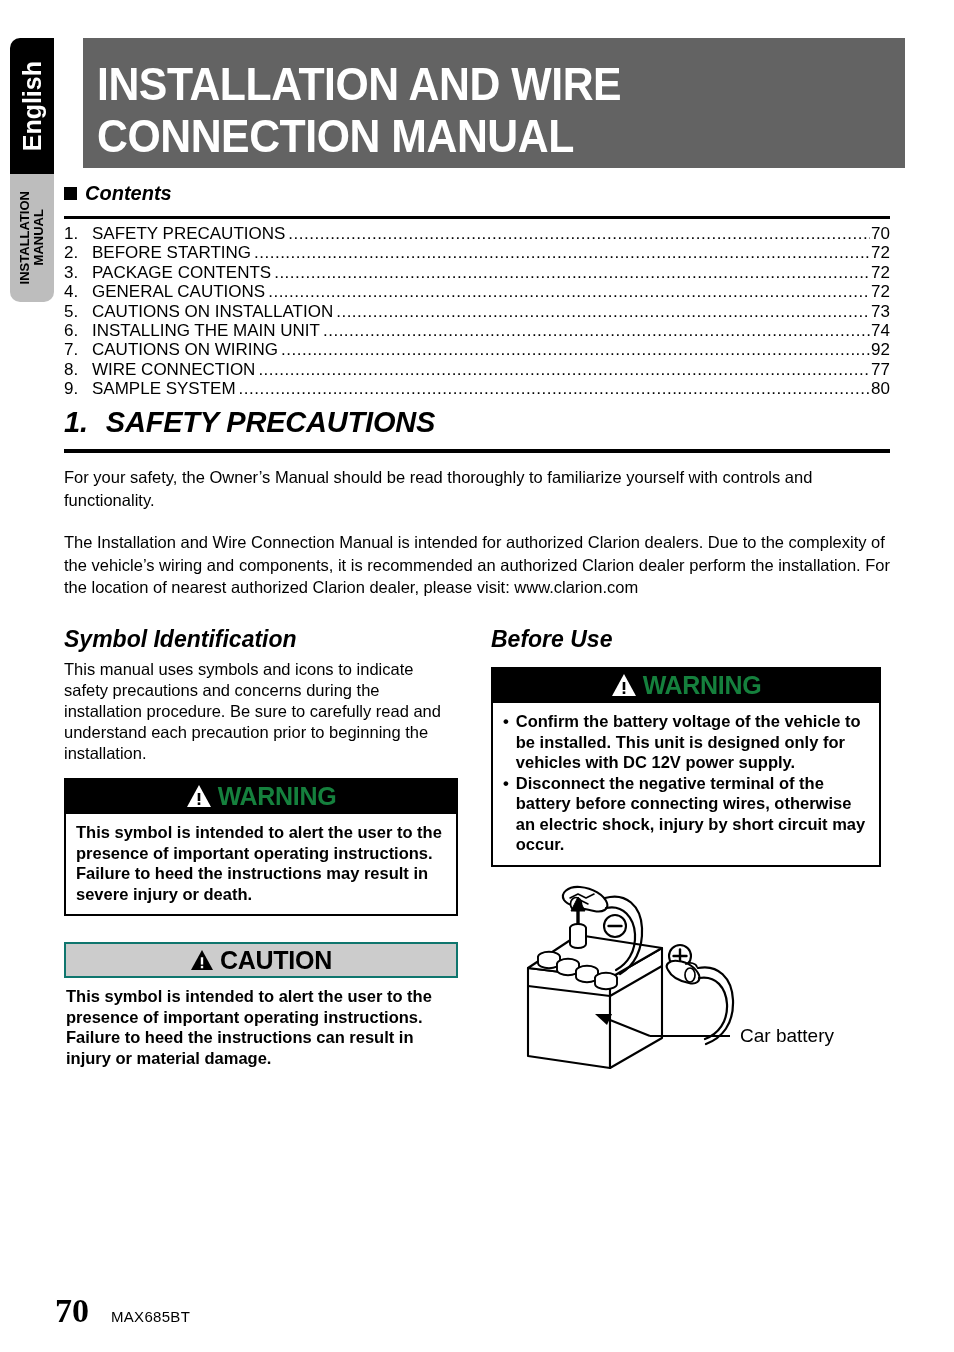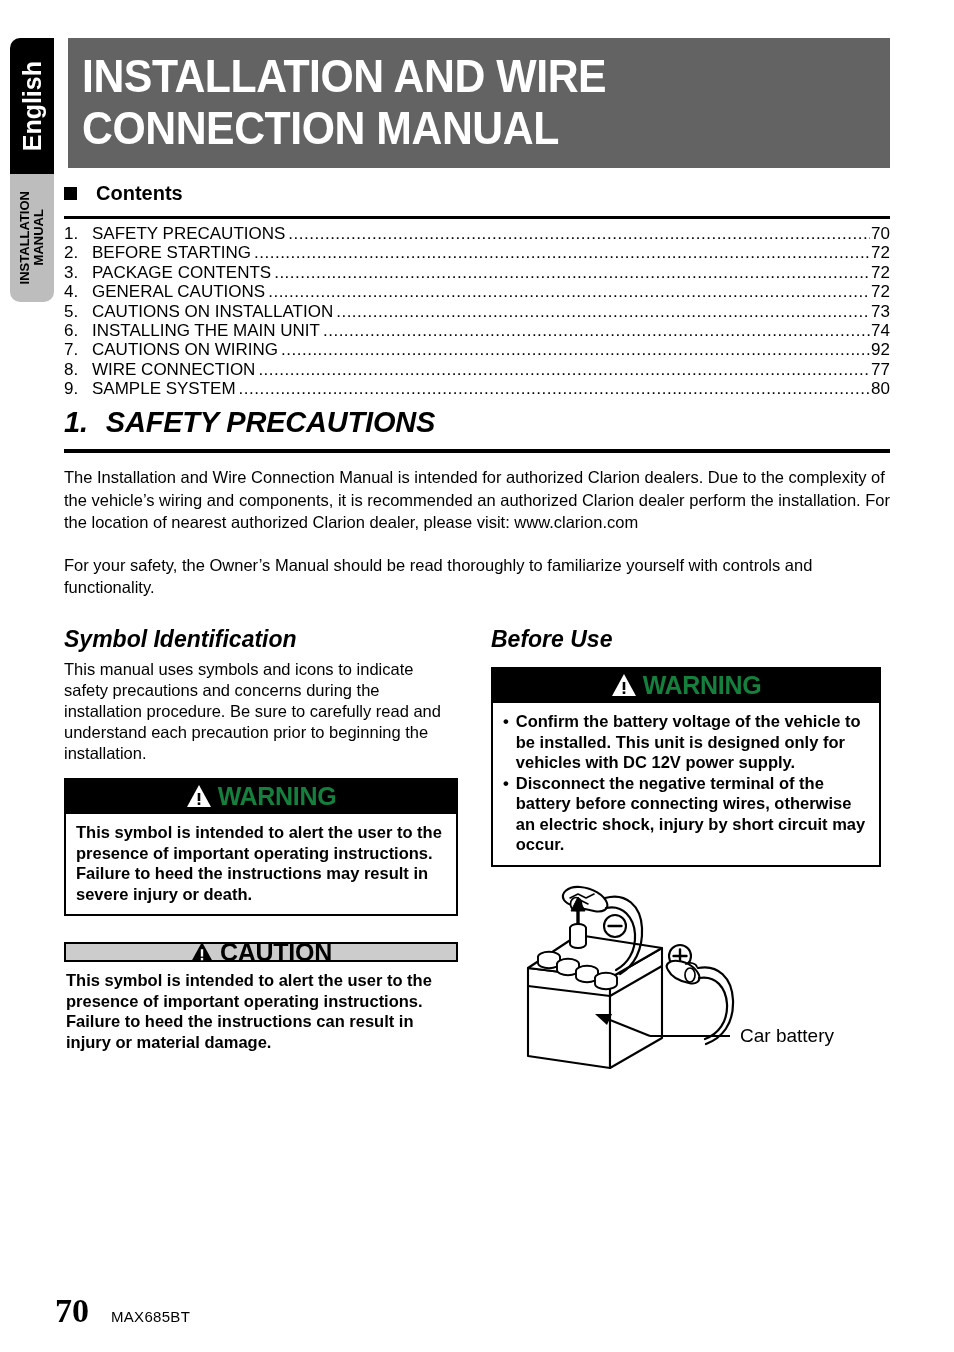--- a/index.html
+++ b/index.html
@@ -58,41 +58,41 @@
   }
 
   
   .page {
     position: absolute;
     left: 0; top: 0; right: 0; bottom: 0;
   }
 
   .banner {
     position: absolute;
-    left: 68px; top: 38px;
+    left: 83px; top: 38px;
     width: 822px; height: 130px;
     background: #636363;
-    padding: 12px 0 0 14px;
+    padding: 20px 0 0 14px;
   }
   .banner h1 {
     margin: 0;
     color: #ffffff;
     font-size: 46px;
     line-height: 52px;
     font-weight: bold;
     letter-spacing: -0.5px;
     font-family: "Liberation Sans Narrow","Liberation Sans", sans-serif;
     transform: scaleX(0.93);
     transform-origin: left top;
   }
 
   .contents-head {
     position: absolute;
     left: 64px; top: 182px;
-    display: flex; align-items: center; gap: 19px;
+    display: flex; align-items: center; gap: 8px; font-style: italic;
   }
   .sq {
     width: 13px; height: 13px; background:#000; display:inline-block;
   }
   .contents-head .lbl {
     font-size: 20px; font-weight: bold;
   }
   .contents-rule {
     position: absolute;
     left: 64px; top: 216px; width: 826px; height: 3px; background:#000;
@@ -148,21 +148,21 @@
     margin: 0 0 6px 0;
   }
   .body-text { font-size: 16.5px; line-height: 21px; margin: 0; }
 
   .alert-box { margin-top: 12px; }
   .alert-head {
     display:flex; align-items:center; justify-content:center;
     gap: 6px; height: 36px;
   }
   .alert-head.warn { background:#000000; }
-  .alert-head.caution { background:#cccccc; border:2px solid #000000; height:20px; }
+  .alert-head.caution { background:#cccccc; border:2px solid #0f766e; height:36px; }
   .alert-head .title {
     font-size: 25px; font-weight: bold; letter-spacing: -0.3px;
   }
   .alert-head.warn .title { color:#15803d; }
   .alert-head.caution .title { color:#000000; }
 
   .tri { display:block; }
 
   .alert-body {
     border: 2px solid #000; border-top: none;
@@ -276,22 +276,22 @@
         <span class="toc-page">80</span>
       </div>
     </div>
 
   <div class="sec-title">
     <span class="n">1.</span><span>SAFETY PRECAUTIONS</span>
   </div>
   <div class="sec-rule"></div>
 
   <div class="intro">
+    <p>For your safety, the Owner’s Manual should be read thoroughly to familiarize yourself with controls and functionality.</p>
     <p>The Installation and Wire Connection Manual is intended for authorized Clarion dealers. Due to the complexity of the vehicle’s wiring and components, it is recommended an authorized Clarion dealer perform the installation.  For the location of nearest authorized Clarion dealer, please visit: www.clarion.com</p>
-    <p>For your safety, the Owner’s Manual should be read thoroughly to familiarize yourself with controls and functionality.</p>
   </div>
 
   <div class="col-left">
     <div class="subhead">Symbol Identification</div>
     <p class="body-text">This manual uses symbols and icons to indicate safety precautions and concerns during the installation procedure.  Be sure to carefully read and understand each precaution prior to beginning the installation.</p>
 
     <div class="alert-box" style="margin-top:14px;">
       <div class="alert-head warn">
         <svg class="tri" width="26" height="24" viewBox="0 0 26 24">
           <polygon points="13,1 25,23 1,23" fill="#ffffff"></polygon>

